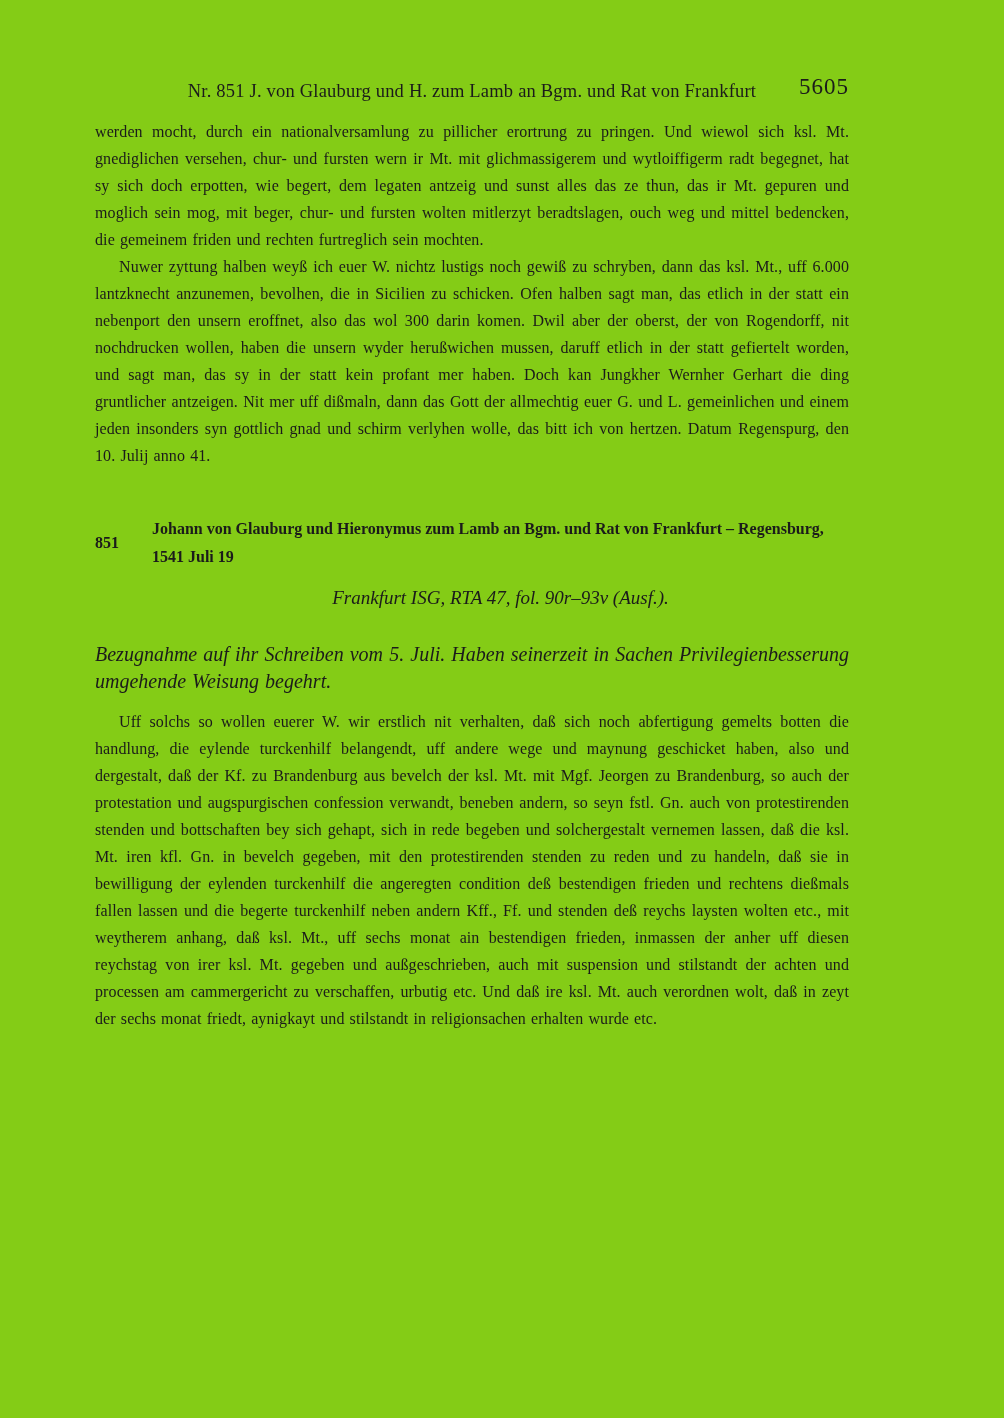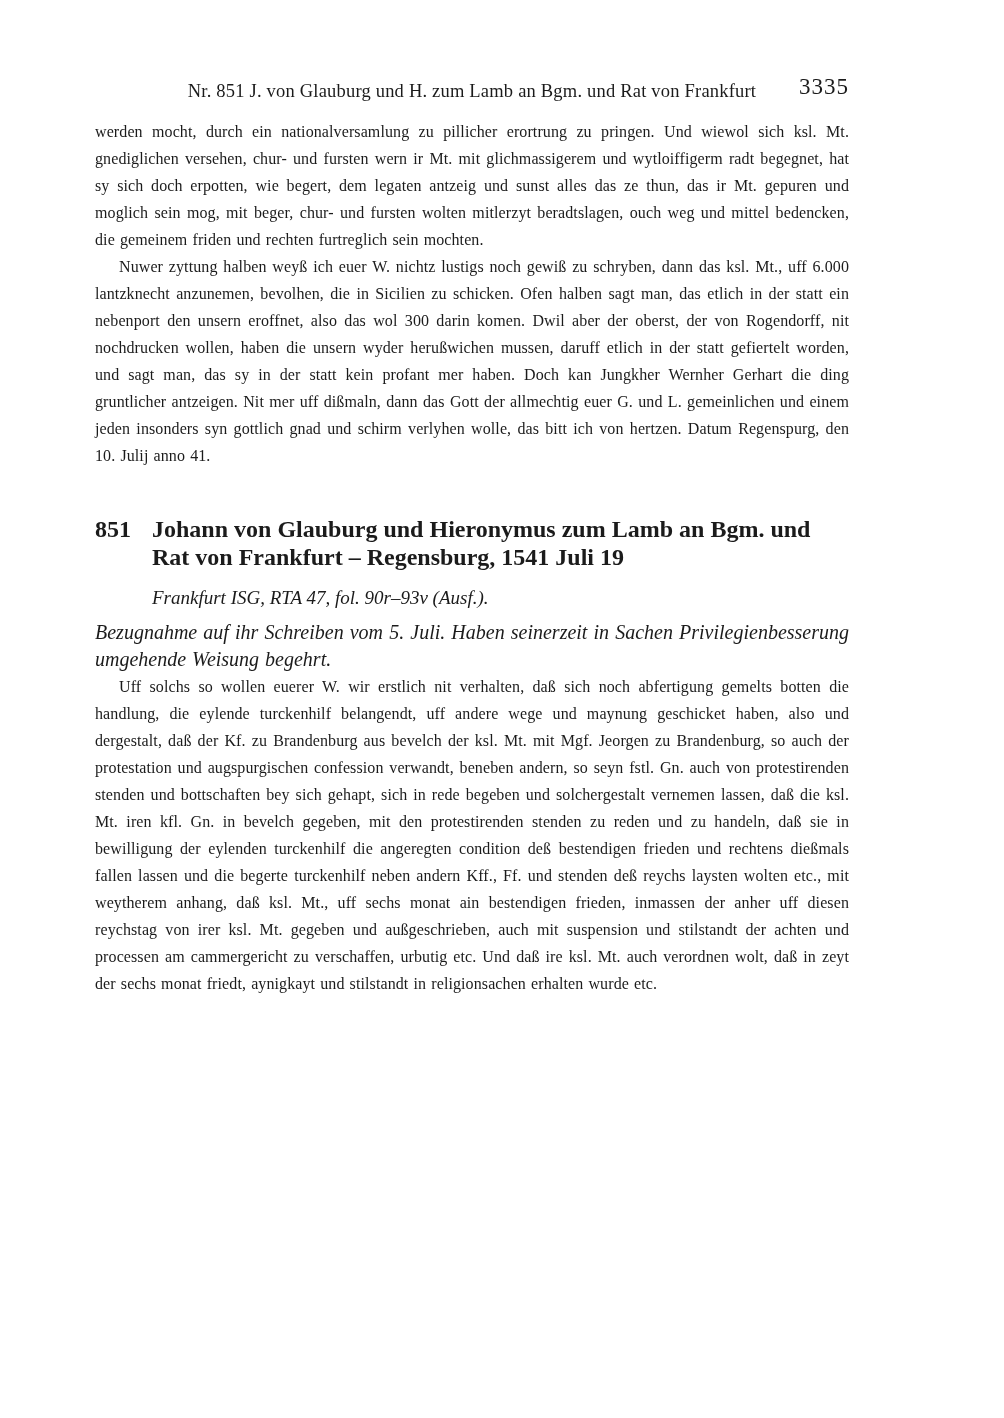--- a/index.html
+++ b/index.html
@@ -2,21 +2,21 @@
 <html><head>
 <meta charset="utf-8">
 <style>
   * { margin: 0; padding: 0; box-sizing: border-box; }
   html, body { background: #e9e9e9; }
   .page {
     position: relative;
     width: 1004px;
     height: 1418px;
     margin: 0 auto;
-    background: #ffffff;
+    background: #84cc16;
     color: #1b1b1b;
     font-family: "Liberation Serif", serif;
     overflow: hidden;
   }
   .text-col {
     position: absolute;
     left: 95px;
     top: 78px;
     width: 754px;
   }
@@ -45,51 +45,53 @@
     line-height: 27px;
     text-align: justify;
     letter-spacing: 0.1px;
     word-spacing: 1px;
   }
   .par.indent { text-indent: 24px; }
   .letter-head {
     display: flex;
     margin-top: 46px;
     font-weight: bold;
-    font-size: 24px;
+    font-size: 16px;
     line-height: 28px;
+    align-items: center;
   }
   .letter-num { width: 57px; flex: none; }
   .letter-title { flex: 1; }
   .source-line {
     margin-top: 14px;
     padding-left: 57px;
     font-style: italic;
     font-size: 19px;
     line-height: 26px;
+    text-align: center;
   }
   .summary {
-    margin-top: 8px;
+    margin-top: 30px;
     font-style: italic;
     font-size: 20px;
     line-height: 27px;
     text-align: justify;
     word-spacing: 1px;
   }
-  .body-block { margin-top: 0; }
+  .body-block { margin-top: 13px; }
 </style>
 </head>
 <body>
 
 <div class="page">
   <div class="text-col">
 
     <header class="running-head">
       <span class="running-title">Nr. 851 J. von Glauburg und H. zum Lamb an Bgm. und Rat von Frankfurt</span>
-      <span class="folio">3335</span>
+      <span class="folio">5605</span>
     </header>
 
     <section>
       <p class="par">werden mocht, durch ein nationalversamlung zu pillicher erortrung zu pringen. Und wiewol sich ksl. Mt. gnediglichen versehen, chur- und fursten wern ir Mt. mit glichmassigerem und wytloiffigerm radt begegnet, hat sy sich doch erpotten, wie begert, dem legaten antzeig und sunst alles das ze thun, das ir Mt. gepuren und moglich sein mog, mit beger, chur- und fursten wolten mitlerzyt beradtslagen, ouch weg und mittel bedencken, die gemeinem friden und rechten furtreglich sein mochten.</p>
       <p class="par indent">Nuwer zyttung halben weyß ich euer W. nichtz lustigs noch gewiß zu schryben, dann das ksl. Mt., uff 6.000 lantzknecht anzunemen, bevolhen, die in Sicilien zu schicken. Ofen halben sagt man, das etlich in der statt ein nebenport den unsern eroffnet, also das wol 300 darin komen. Dwil aber der oberst, der von Rogendorff, nit nochdrucken wollen, haben die unsern wyder herußwichen mussen, daruff etlich in der statt gefiertelt worden, und sagt man, das sy in der statt kein profant mer haben. Doch kan Jungkher Wernher Gerhart die ding gruntlicher antzeigen. Nit mer uff dißmaln, dann das Gott der allmechtig euer G. und L. gemeinlichen und einem jeden insonders syn gottlich gnad und schirm verlyhen wolle, das bitt ich von hertzen. Datum Regenspurg, den 10. Julij anno 41.</p>
     </section>
 
     <section>
       <div class="letter-head">
         <span class="letter-num">851</span>

